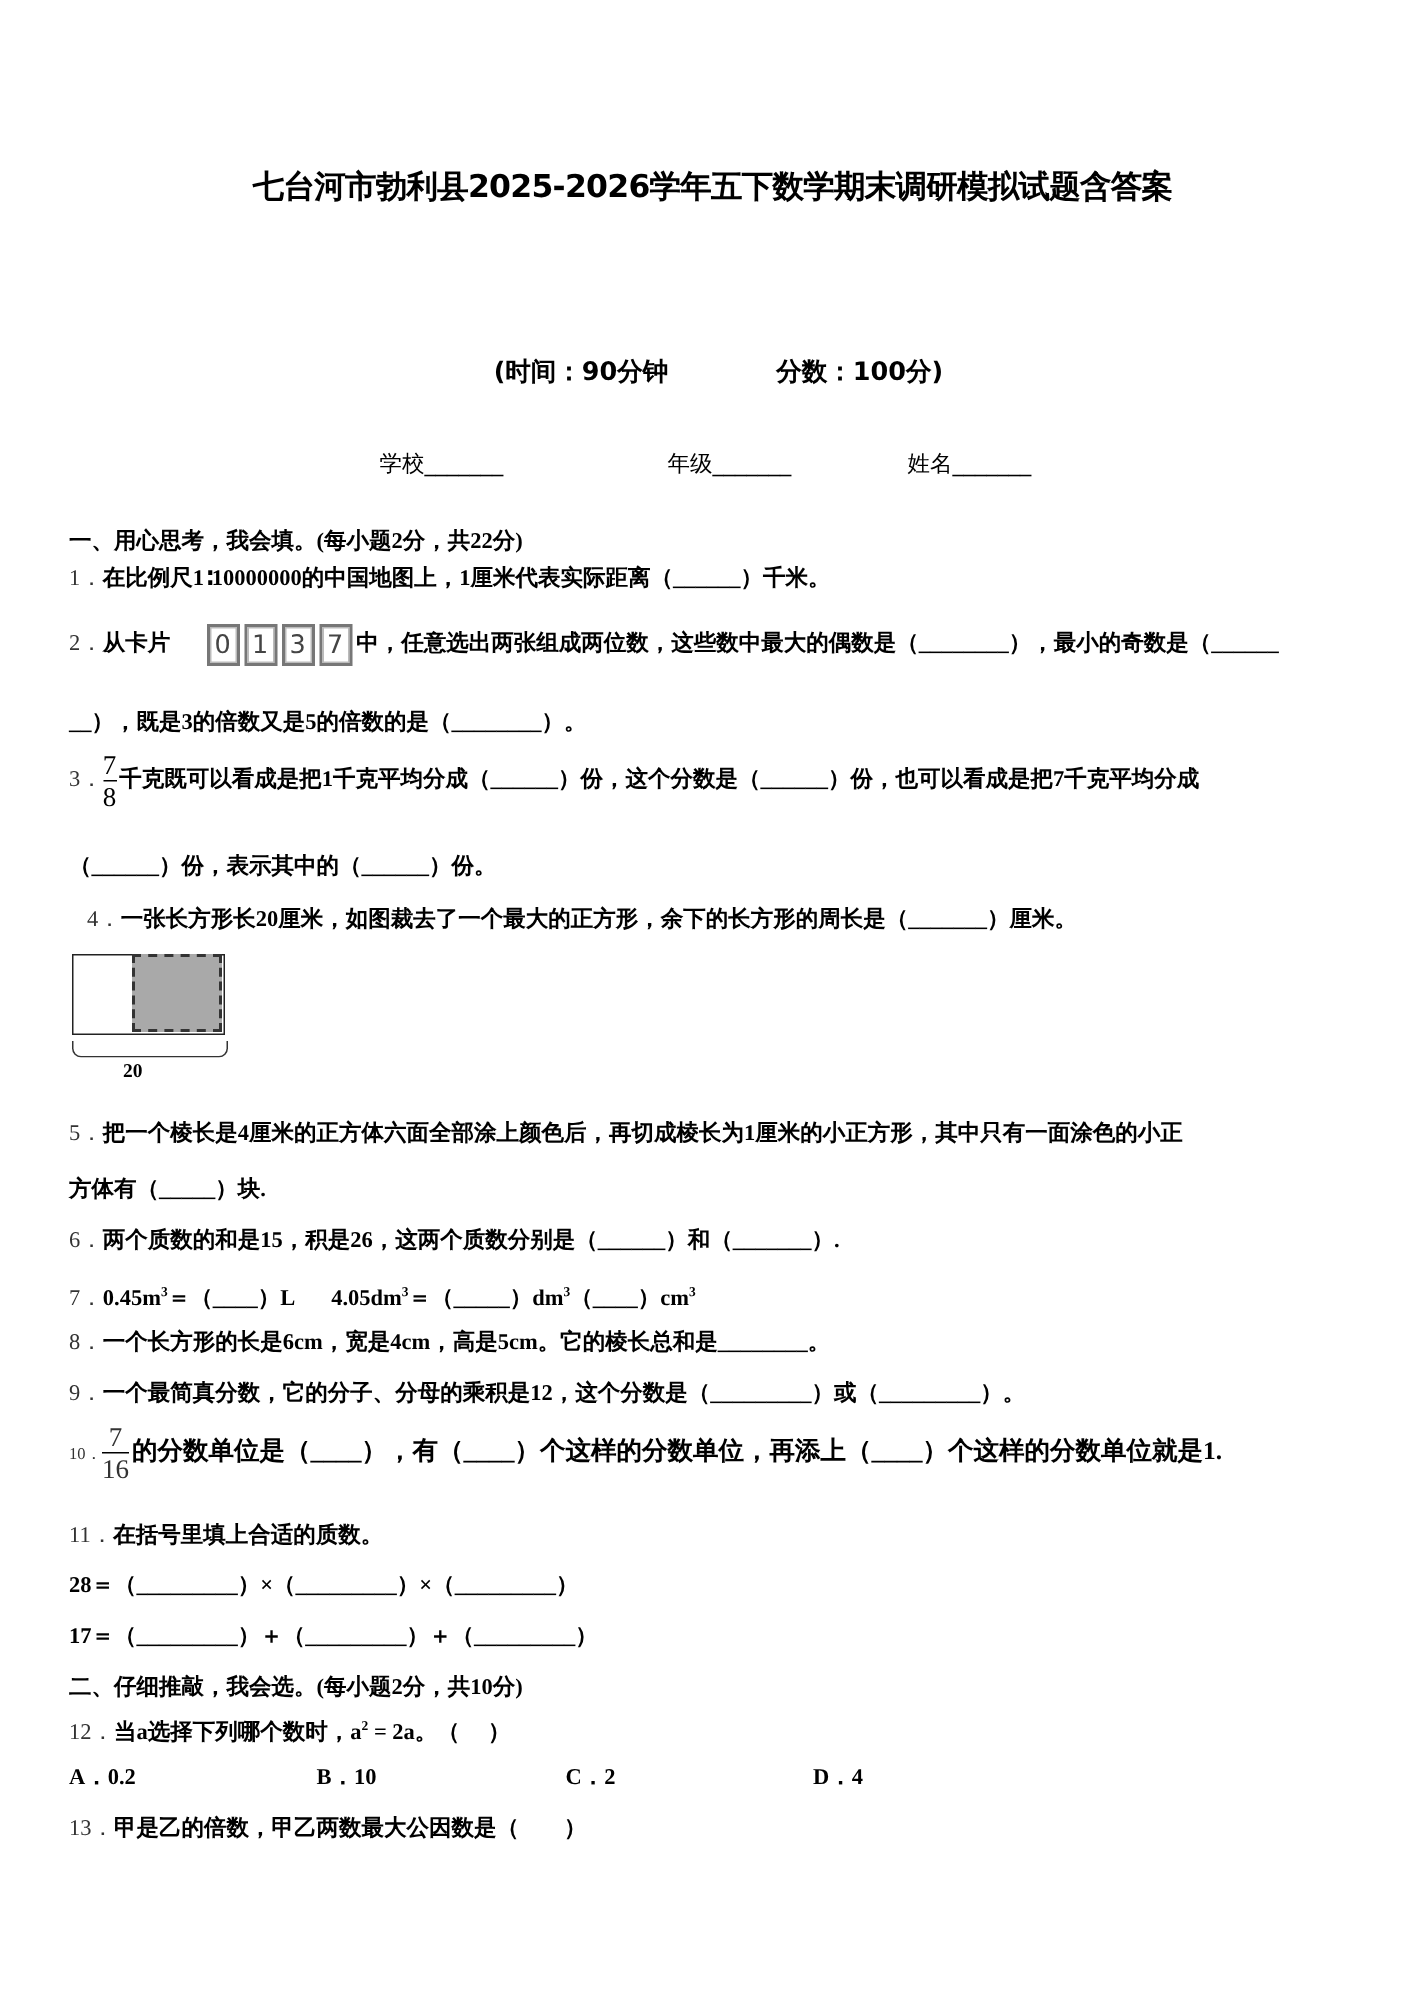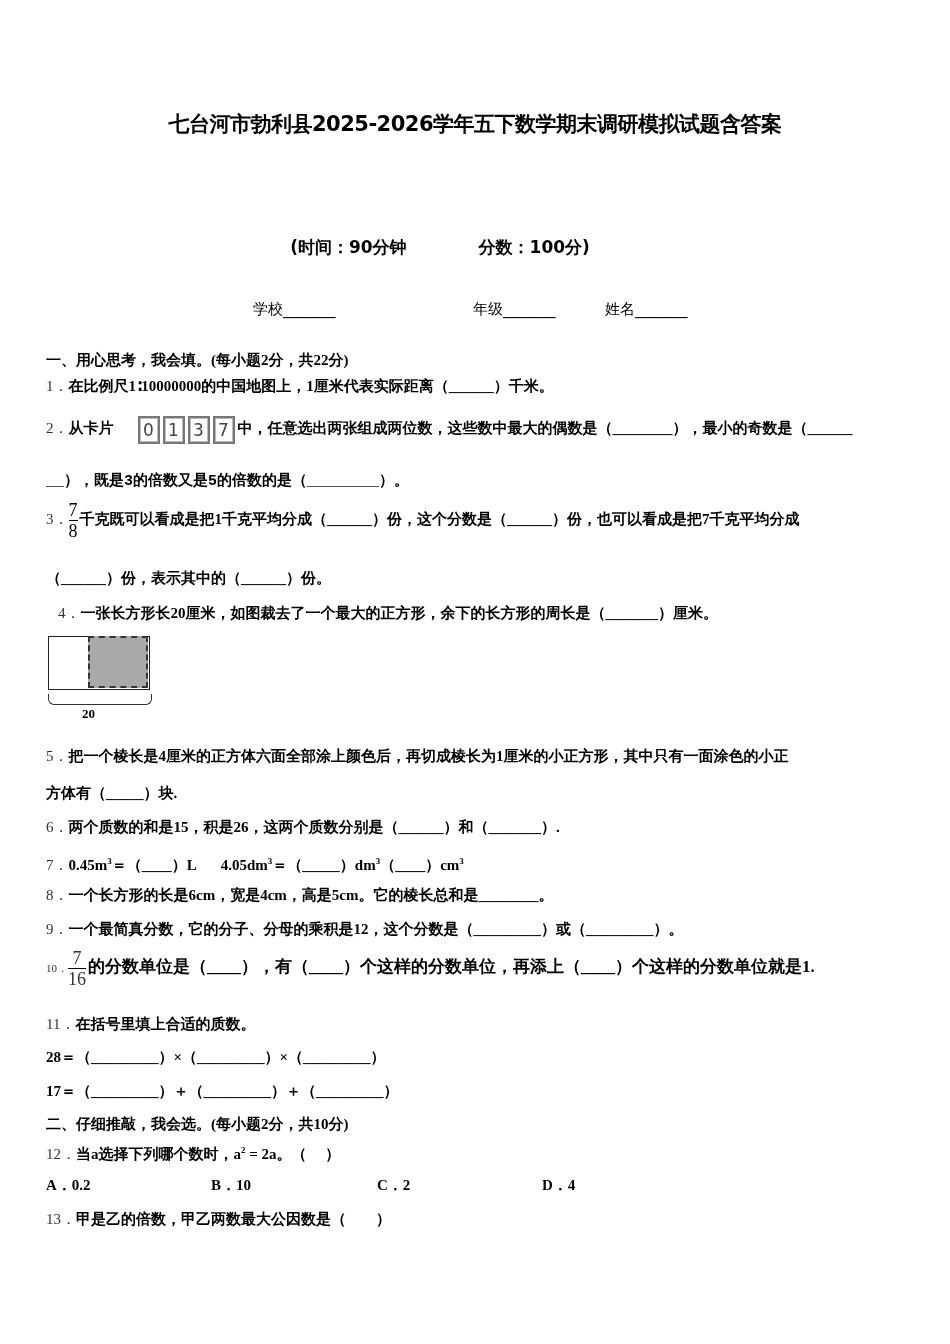--- a/index.html
+++ b/index.html
@@ -2,21 +2,21 @@
 <html><head>
   <meta charset="utf-8">
   <style>
     html, body { margin:0; padding:0; background:#fff; }
     body { width:950px; height:1344px; position:relative; overflow:hidden; color:#000;
       font-family:"Liberation Serif","DejaVu Serif",serif; }
     .abs { position:absolute; white-space:nowrap; }
     .title { left:0; width:950px; top:110px; text-align:center; font-family:"DejaVu Sans","Liberation Sans",sans-serif;
       font-weight:bold; font-size:21px; letter-spacing:-0.5px; }
     .subtitle { left:0; width:880px; top:236px; text-align:center; font-family:"DejaVu Sans","Liberation Sans",sans-serif;
-      font-weight:bold; font-size:17px; }
+      font-weight:bold; font-size:17px;padding-left:39px; }
     .subtitle span { display:inline-block; }
     .sep { display:inline-block; width:72px; }
     .fields { top:300px; font-size:15px; font-family:"DejaVu Sans",sans-serif; }
     .q { font-size:15px; font-weight:bold; line-height:20px; }
     .num { font-weight:normal; color:#333; }
     .sec { font-size:15px; font-weight:bold; }
     .cards { display:inline-block; vertical-align:middle;padding-left:24px; }
     .card { display:inline-block; width:18px; height:24px; border:2px solid #777; margin-right:3px;
       font-family:"DejaVu Sans",sans-serif; font-weight:normal; font-size:17px; text-align:center; line-height:24px; color:#444;
       box-shadow: inset 0 0 0 1px #bbb; background:#fff; }
@@ -35,33 +35,33 @@
 </head>
 <body>
 
 <div class="abs title">七台河市勃利县2025-2026学年五下数学期末调研模拟试题含答案</div>
 
 <div class="abs subtitle">
   <span>(时间：90分钟</span><span class="sep"></span><span>分数：100分)</span>
 </div>
 
 <div class="abs fields" style="left:253px;">学校_______</div>
-<div class="abs fields" style="left:445px;margin-left:28px;">年级_______</div>
+<div class="abs fields" style="left:445px;">年级_______</div>
 <div class="abs fields" style="left:605px;">姓名_______</div>
 
 <div class="abs sec" style="left:46px; top:351px;">一、用心思考，我会填。(每小题2分，共22分)</div>
 
 <div class="abs q" style="left:46px; top:376px;">
   <span class="num">1．</span><span>在比例尺1∶10000000的中国地图上，1厘米代表实际距离（______）千米。</span>
 </div>
 
 <div class="abs q" style="left:46px; top:416px;">
   <span class="num">2．</span><span>从卡片</span><span class="cards"><span class="card">0</span><span class="card">1</span><span class="card">3</span><span class="card">7</span></span><span>中，任意选出两张组成两位数，这些数中最大的偶数是（________），最小的奇数是（______</span>
 </div>
-<div class="abs q" style="left:46px; top:472px;font-family:Liberation Mono, monospace;">__），既是3的倍数又是5的倍数的是（________）。</div>
+<div class="abs q" style="left:46px; top:472px;">__），既是3的倍数又是5的倍数的是（________）。</div>
 
 <div class="abs q" style="left:46px; top:500px;">
   <span class="num">3．</span><span class="frac"><span class="n">7</span><span class="d">8</span></span><span>千克既可以看成是把1千克平均分成（______）份，这个分数是（______）份，也可以看成是把7千克平均分成</span>
 </div>
 <div class="abs q" style="left:46px; top:568px;">（______）份，表示其中的（______）份。</div>
 
 <div class="abs q" style="left:46px; top:603px;margin-left:12px;">
   <span class="num">4．</span><span>一张长方形长20厘米，如图裁去了一个最大的正方形，余下的长方形的周长是（_______）厘米。</span>
 </div>
 

